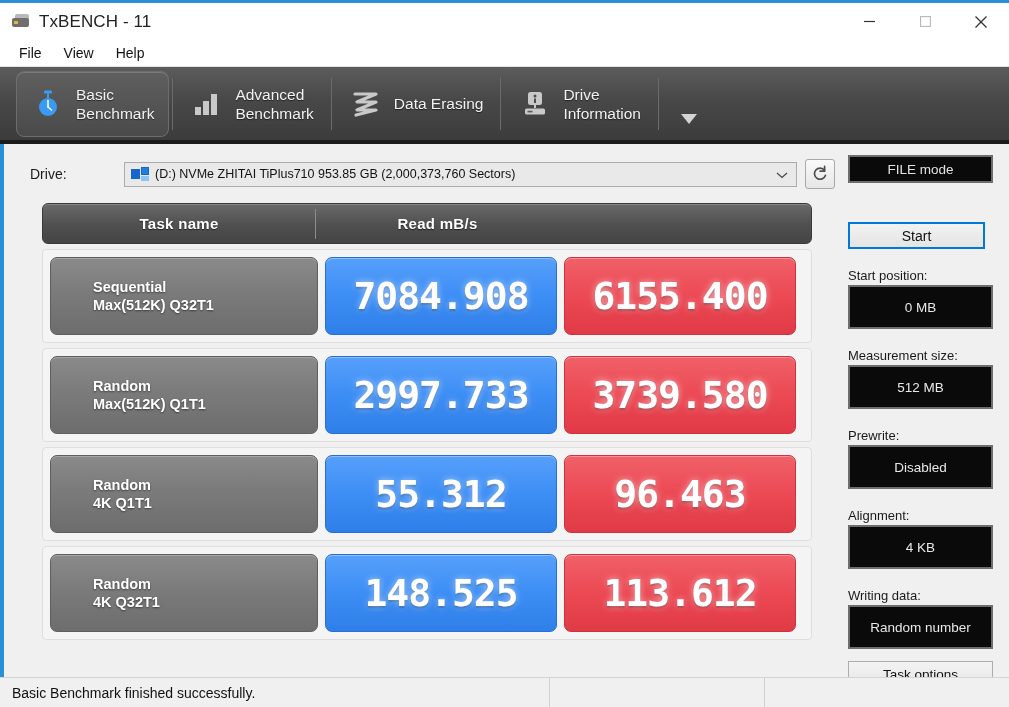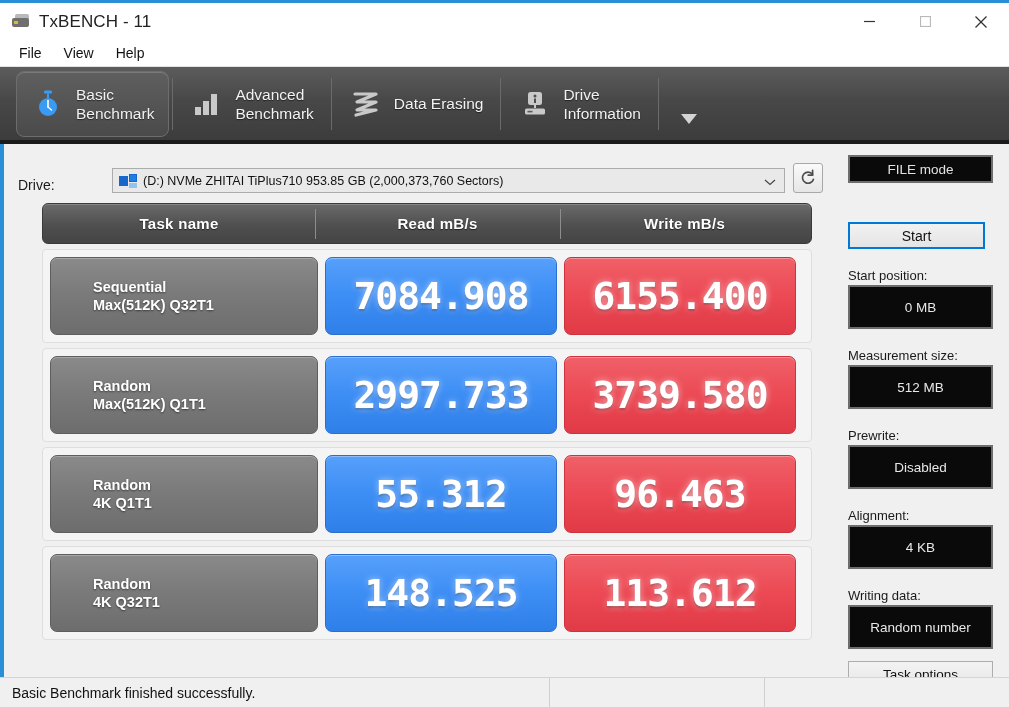--- a/index.html
+++ b/index.html
@@ -153,23 +153,23 @@
   }
   .main-col {
     flex: 1 1 auto;
     position: relative;
     padding: 0;
   }
 
   
   .drive-row {
     display: flex;
-    align-items: flex-end;
+    align-items: center;
     height: 38px;
-    margin: 11px 0 0 4px;
+    margin: 11px 0 0 16px;
     padding-left: 10px;
   }
   .drive-label {
     font-size: 14px;
     color: #1a1a1a;
     width: 94px;
   }
   .drive-combo {
     position: relative;
     flex: 0 0 auto;
@@ -508,21 +508,20 @@
             <path d="M14.6 2.4 L14.6 7.2 L10.2 7.2" fill="none" stroke="#4d4d4d" stroke-width="1.7" stroke-linecap="round" stroke-linejoin="round"></path>
           </svg>
         </div>
       </div>
 
       <div class="results">
 
         <div class="res-header">
           <div class="h-cell h-task">Task name</div>
           <div class="h-cell h-read">Read mB/s</div>
-          <div class="h-cell h-write">Write mB/s</div>
         </div>
 
         <div class="res-row">
           <div class="task-box">
             <span class="tb-text">Sequential
 Max(512K) Q32T1</span>
           </div>
           <div class="val-box val-read">7084.908</div>
           <div class="val-box val-write">6155.400</div>
         </div>

